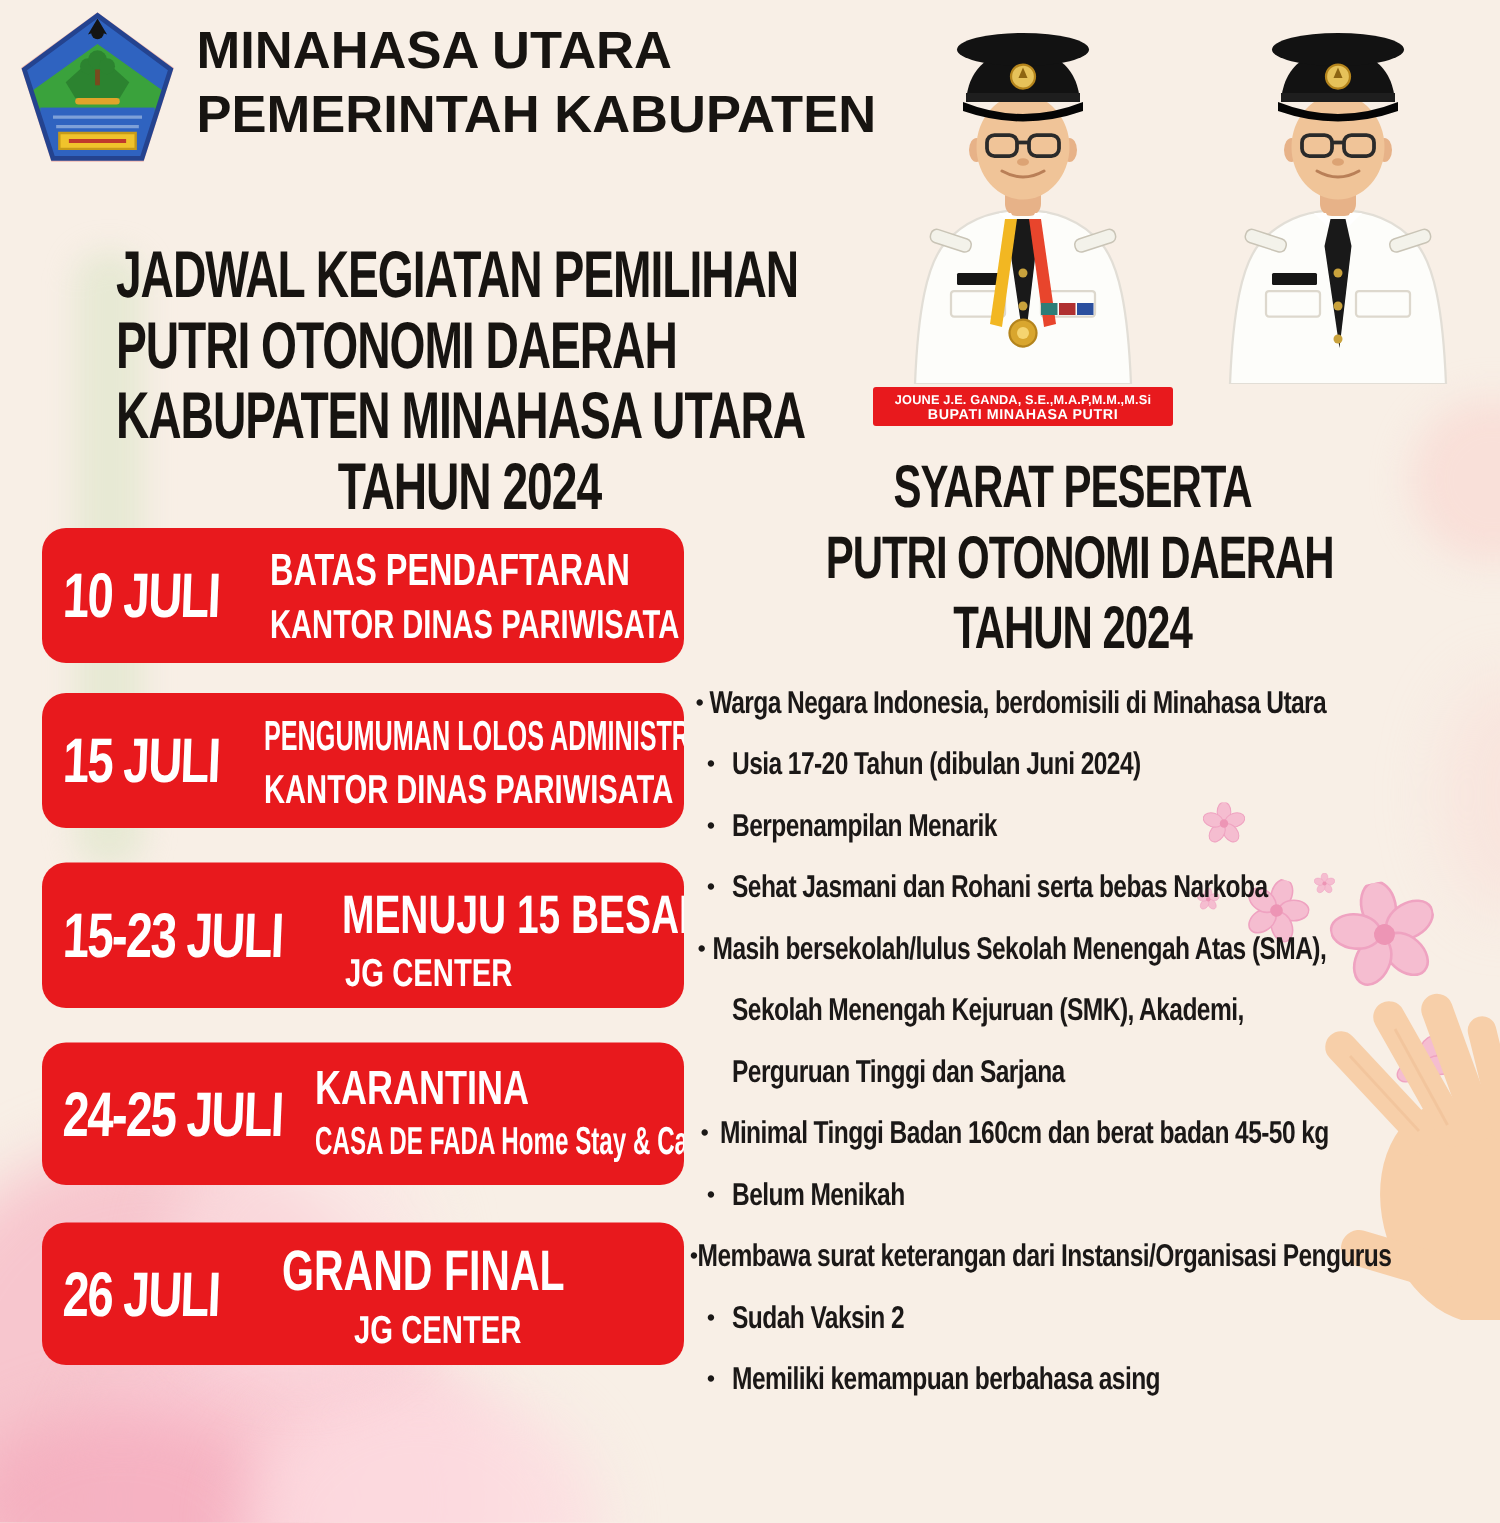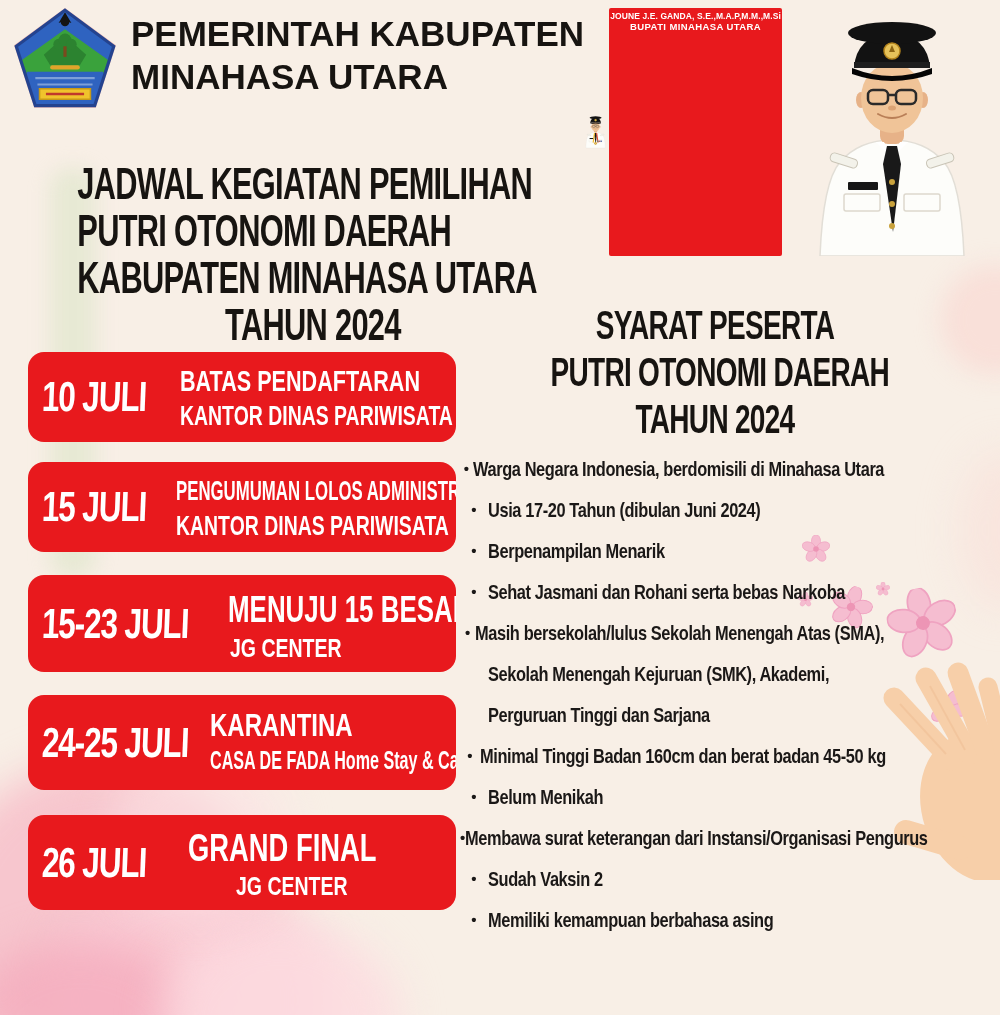--- a/index.html
+++ b/index.html
@@ -20,21 +20,21 @@
   .b6{left:940px;top:265px;width:110px;height:110px;background:rgba(250,211,206,.55);filter:blur(12px);}
   .b7{left:960px;top:450px;width:90px;height:160px;background:rgba(250,214,210,.4);}
   .green-strip{left:50px;top:168px;width:46px;height:410px;background:rgba(211,227,190,.45);filter:blur(10px);border-radius:20px;}
   .sakura{position:absolute;pointer-events:none;opacity:.85;}
   .hand{position:absolute;left:872px;top:640px;pointer-events:none;}
   
   .logo{left:12px;top:6px;width:106px;height:106px;}
   .app-title{left:131px;top:12px;font-weight:bold;font-size:35px;line-height:43px;letter-spacing:0;color:#171411;}
   
   .officials{left:582px;top:6px;display:flex;gap:10px;}
-  .official-card{width:200px;display:flex;flex-direction:row;}
+  .official-card{width:200px;display:flex;flex-direction:column;}
   .official-photo{width:200px;height:250px;display:block;}
   .official-banner{
     margin-top:2px;background:#e8191d;color:#fff;text-align:center;
     padding:3px 1px 2px 1px;border-radius:2px;
   }
   .official-name{display:block;font-weight:bold;font-size:8.5px;line-height:10px;letter-spacing:.1px;white-space:nowrap;}
   .official-title{display:block;font-weight:bold;font-size:9.5px;line-height:11px;letter-spacing:.4px;}
   .official-card:nth-child(2) .medal-group{display:none;}
   
   .schedule-heading{left:8px;top:160px;width:462px;text-align:right;}
@@ -166,22 +166,22 @@
     <rect x="36" y="56" width="28" height="4" rx="2" fill="#e0a42a"></rect>
     <polygon points="50,6 44,16 50,14 56,16" fill="#141414"></polygon>
     <circle cx="50" cy="15" r="4" fill="#141414"></circle>
     <polygon points="26,78 74,78 74,88 26,88" fill="#f0c32c" stroke="#c79a18" stroke-width="1.5"></polygon>
     <line x1="32" y1="83" x2="68" y2="83" stroke="#c0392b" stroke-width="2.5"></line>
   </g>
   <polygon points="50,4 96,38 78,94 22,94 4,38" fill="none" stroke="#24438f" stroke-width="3"></polygon>
 </svg>
 
 <div class="abs app-title">
+  <div>MINAHASA UTARA</div>
   <div>PEMERINTAH KABUPATEN</div>
-  <div>MINAHASA UTARA</div>
 </div>
 
 <div class="abs officials">
     <div class="official-card">
     <svg class="official-photo" viewBox="0 0 200 250">
 
       <path d="M28,250 C30,200 36,170 48,156 C62,140 80,134 100,134 C120,134 138,140 152,156 C164,170 170,200 172,250 Z" fill="#fdfdfa" stroke="#e2ded6" stroke-width="1.5"></path>
 
       <rect x="88" y="116" width="24" height="22" rx="8" fill="#e7b288"></rect>
 
@@ -223,21 +223,21 @@
 
       <path d="M62,62 Q64,30 100,26 Q136,30 138,62 Z" fill="#121212"></path>
       <ellipse cx="100" cy="27" rx="44" ry="11" fill="#121212"></ellipse>
       <path d="M60,62 Q100,78 140,62 L140,68 Q100,82 60,68 Z" fill="#050505"></path>
       <rect x="62" y="56" width="76" height="6" fill="#1e1e1e"></rect>
       <circle cx="100" cy="45" r="8" fill="#e6c25a" stroke="#b4841c" stroke-width="1.5"></circle>
       <polygon points="100,39 103,46 97,46" fill="#8d6512"></polygon>
     </svg>
     <div class="official-banner">
       <span class="official-name">JOUNE J.E. GANDA, S.E.,M.A.P,M.M.,M.Si</span>
-      <span class="official-title">BUPATI MINAHASA UTARA</span>
+      <span class="official-title">BUPATI MINAHASA PUTRI</span>
     </div>
   </div>
     <div class="official-card">
     <svg class="official-photo" viewBox="0 0 200 250">
 
       <path d="M28,250 C30,200 36,170 48,156 C62,140 80,134 100,134 C120,134 138,140 152,156 C164,170 170,200 172,250 Z" fill="#fdfdfa" stroke="#e2ded6" stroke-width="1.5"></path>
 
       <rect x="88" y="116" width="24" height="22" rx="8" fill="#e7b288"></rect>
 
       <polygon points="84,136 100,152 92,136" fill="#fff"></polygon>

